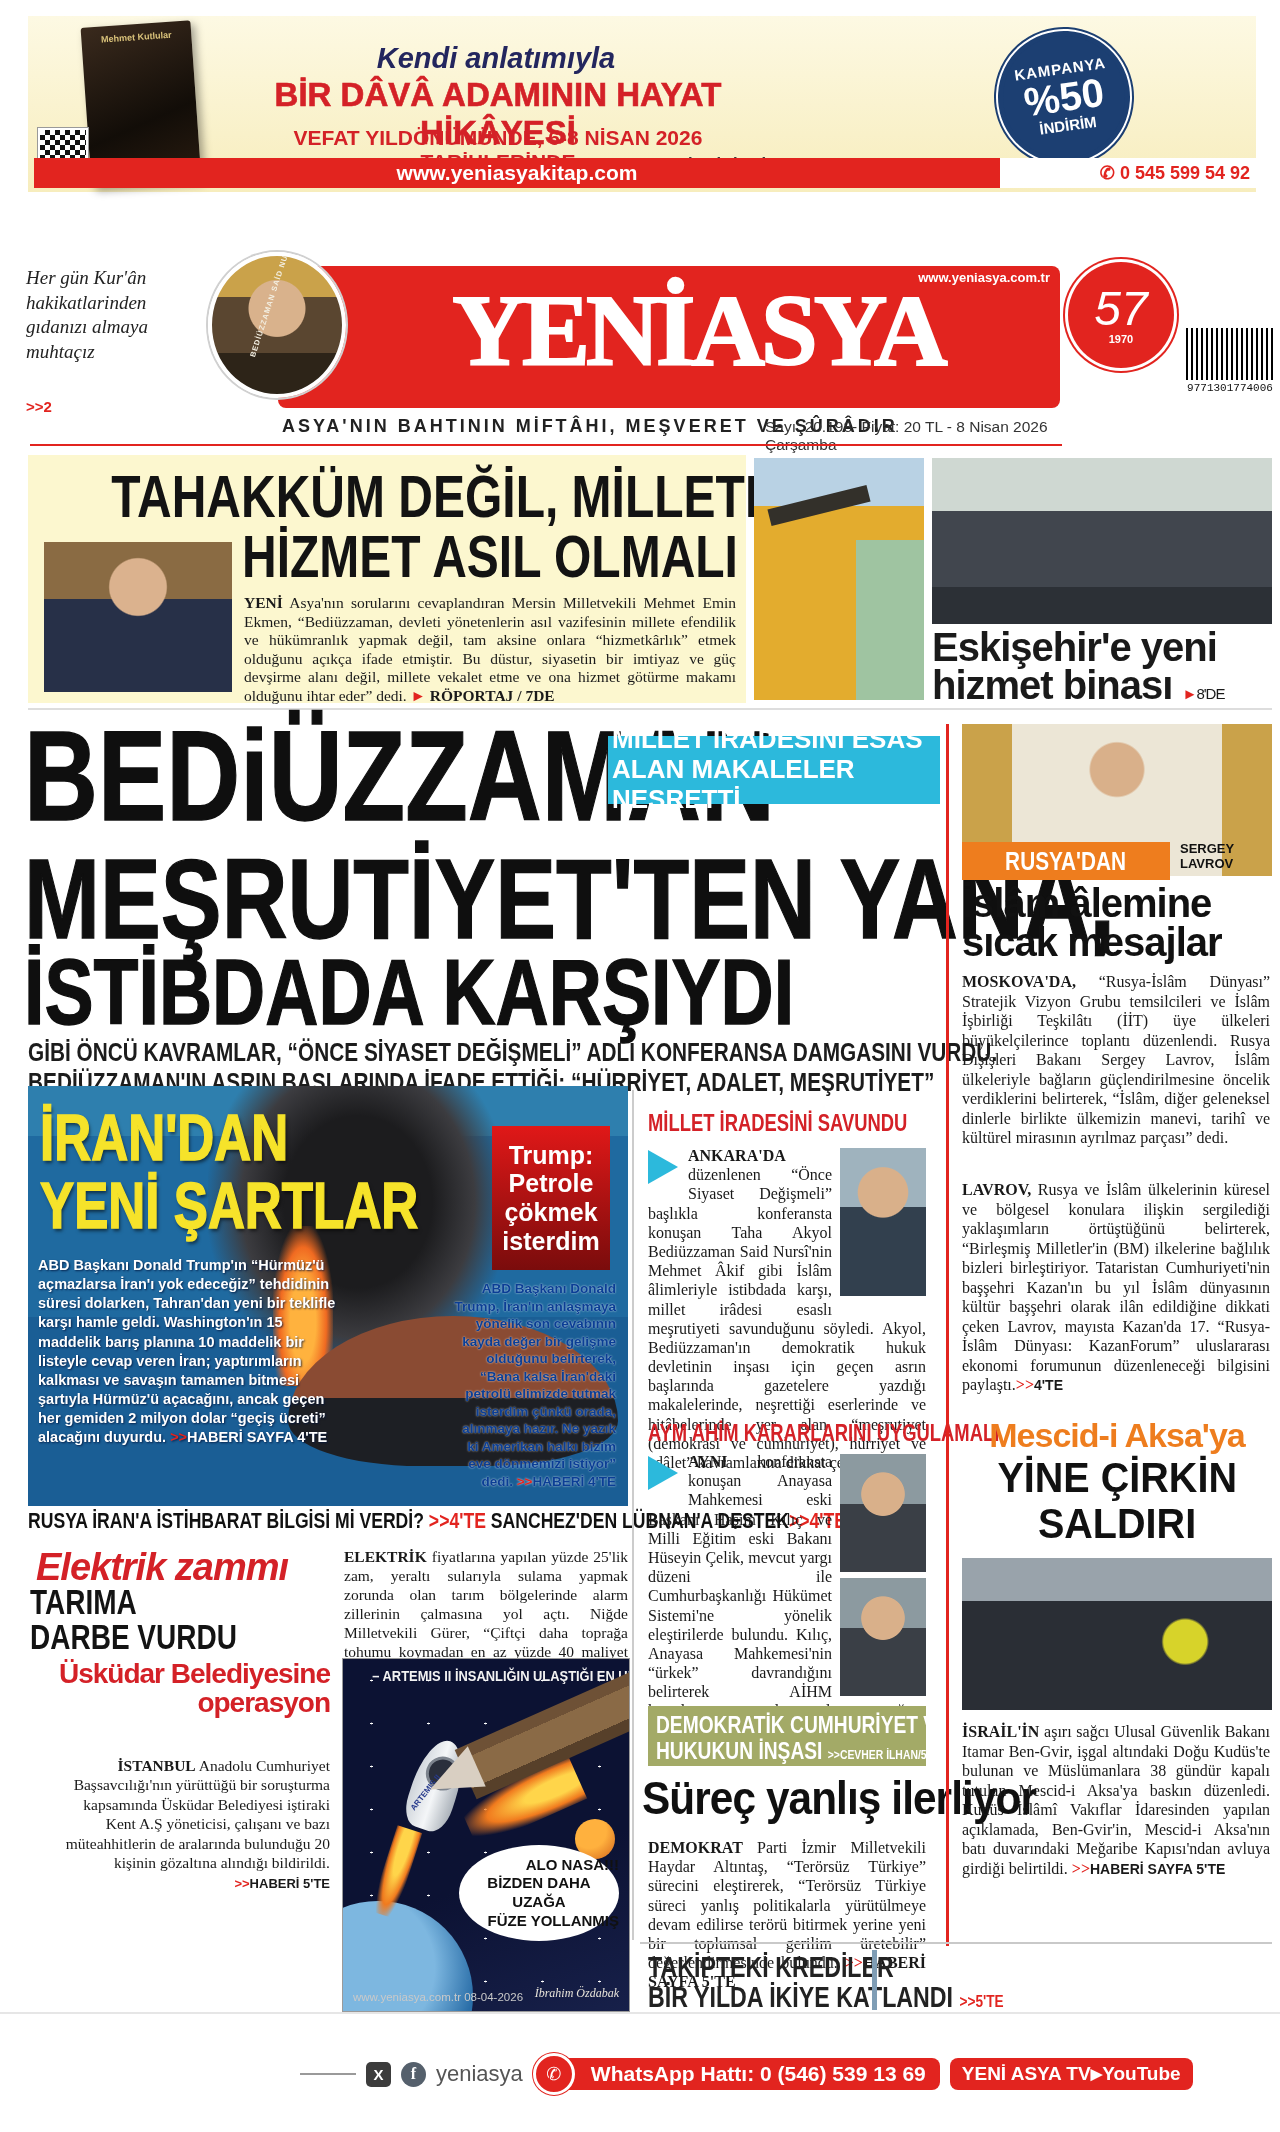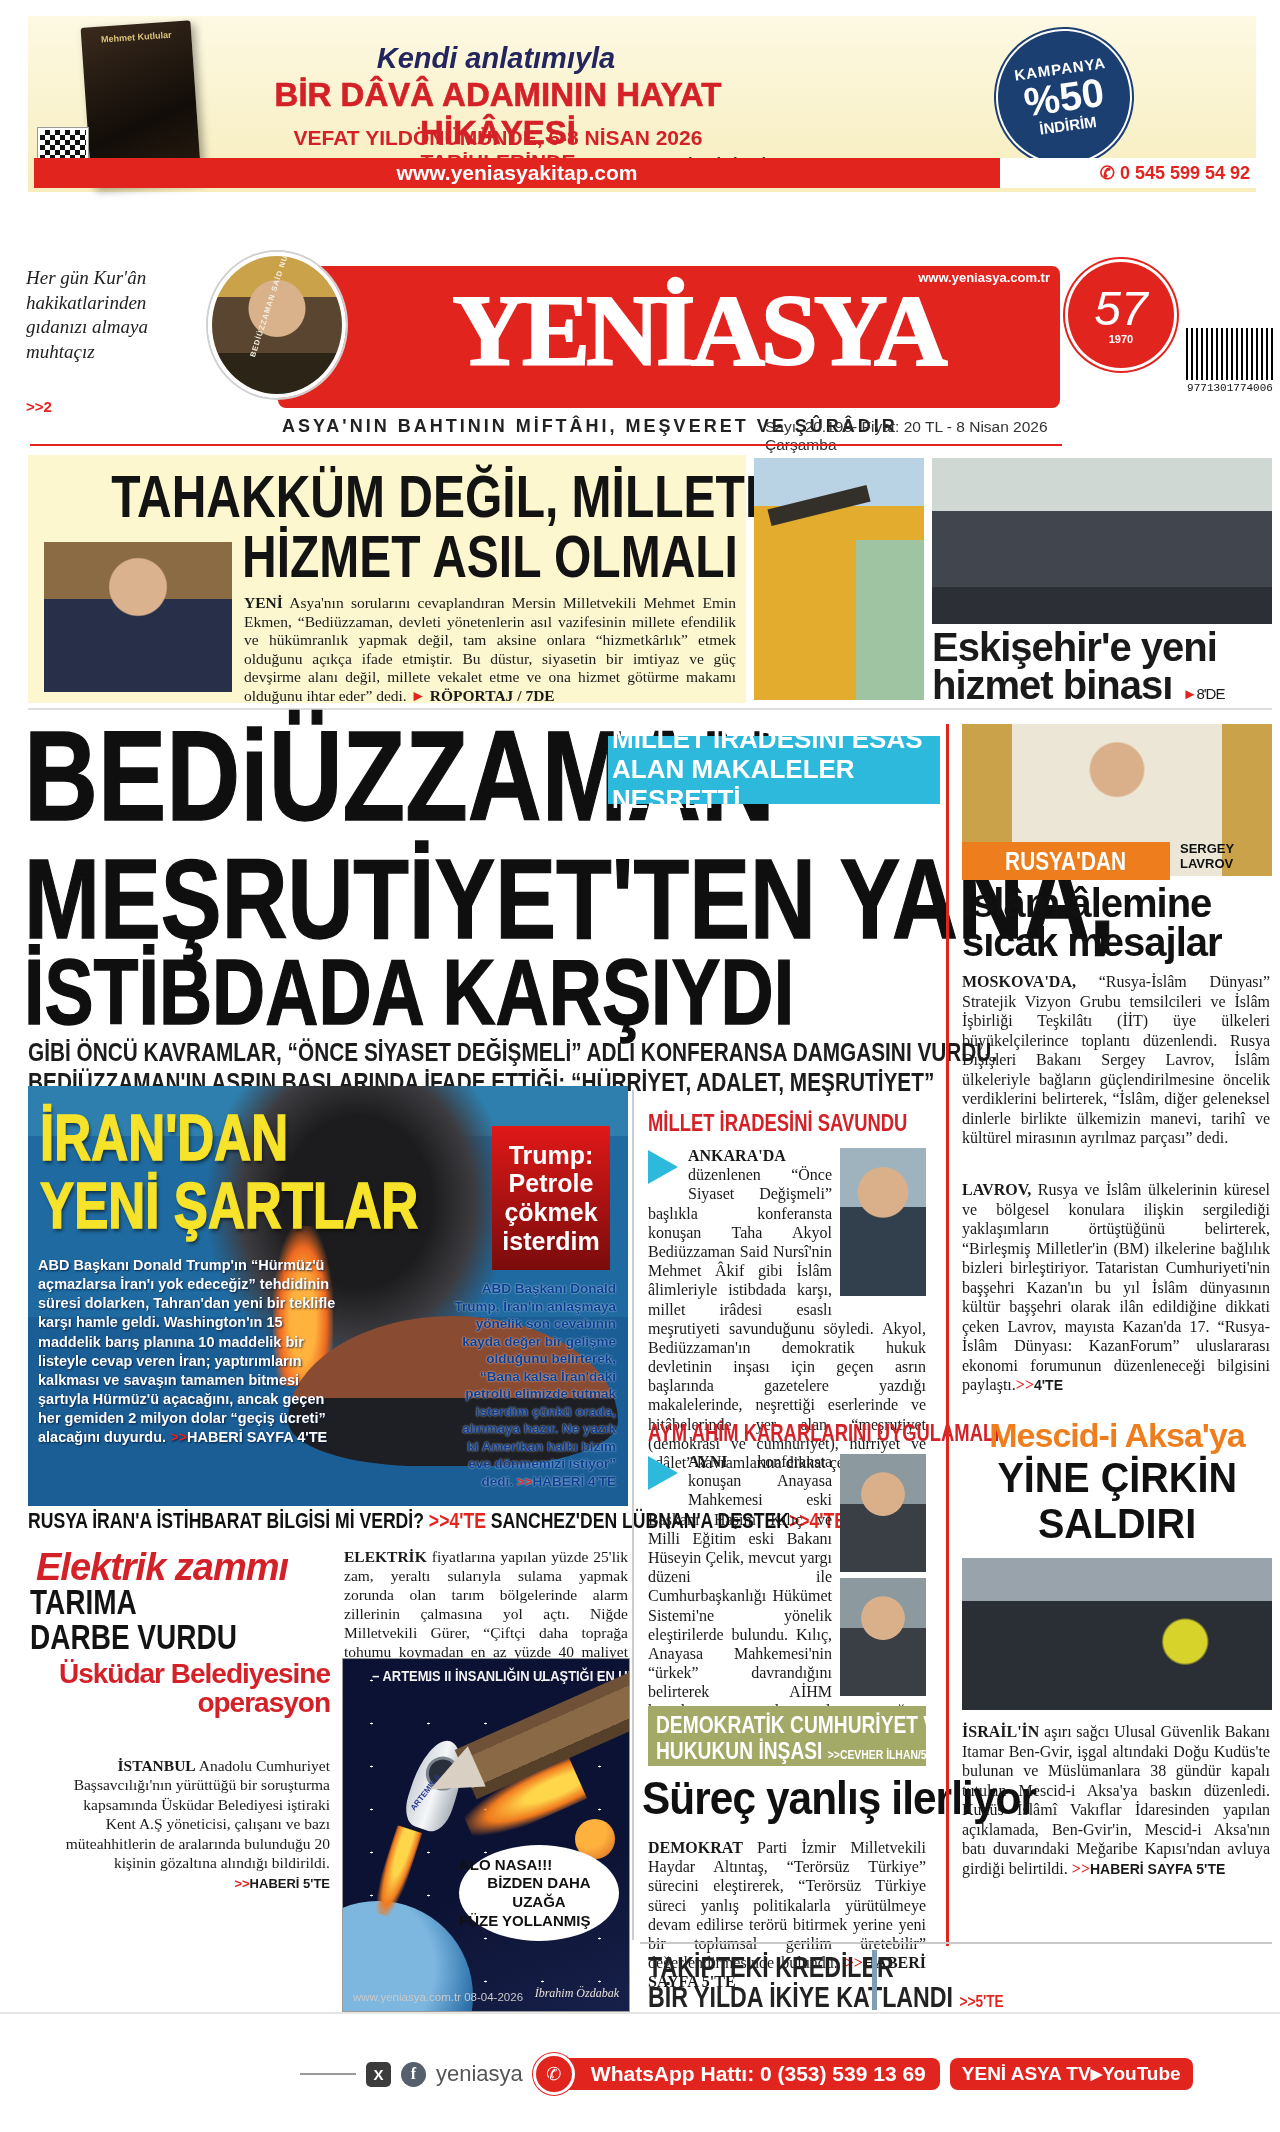--- a/index.html
+++ b/index.html
@@ -137,21 +137,21 @@
           background:radial-gradient(ellipse at 50% 20%,#ffd54a 0 30%,#f07a1e 60%,rgba(240,122,30,0) 80%)}
   .pencil{position:absolute;right:-28px;top:48px;width:200px;height:54px;transform:rotate(-24deg);
           background:linear-gradient(180deg,#6e5136 0 22%,#8a6a46 22% 78%,#57402a 78%)}
   .ptip{position:absolute;right:150px;top:96px;width:0;height:0;border-top:24px solid transparent;border-bottom:20px solid transparent;
         border-right:52px solid #d9cfc2;transform:rotate(-24deg)}
   .pflame{position:absolute;left:120px;top:120px;width:120px;height:46px;transform:rotate(-24deg);
           background:radial-gradient(ellipse at 80% 50%,#ffd54a 0 25%,#f07a1e 55%,rgba(240,122,30,0) 78%)}
   .ballc{position:absolute;right:14px;top:160px;width:40px;height:40px;border-radius:50%;
          background:radial-gradient(circle at 35% 30%,#ffb13e 0 45%,#d3641c)}
   .bubble{position:absolute;left:116px;top:186px;width:160px;height:96px;background:#fff;border-radius:50%;
-          display:flex;flex-direction:column;align-items:flex-start;justify-content:center;color:#111;
+          display:flex;flex-direction:column;align-items:flex-end;justify-content:center;color:#111;
           font-weight:bold;font-size:15px;line-height:1.25;text-align:center}
   .wmark{position:absolute;left:10px;bottom:8px;color:#c9c9c9;font-size:11.5px}
   .sig{position:absolute;right:10px;bottom:10px;color:#e8e4da;font-style:italic;font-size:12px;font-family:"Liberation Serif",serif}
   
   .vgray{left:632px;top:1090px;width:2px;height:850px;background:#ccc}
   .mh{left:648px;width:280px;font-weight:bold;font-size:23px;color:#d42127}
   .mbody{left:648px;width:278px;font-family:"Liberation Serif",serif;font-size:16px;line-height:1.2;color:#191919}
   .tri{float:left;width:0;height:0;border-top:17px solid transparent;border-bottom:17px solid transparent;
        border-left:30px solid #2cb9dc;margin:4px 10px 2px 0}
   .insetR{float:right;margin:2px 0 4px 8px}
@@ -356,21 +356,21 @@
   </div>
   <div class="abs tdiv"></div>
   <div class="abs brule"></div>
 
   <div class="abs footer">
     <div class="fdash"></div>
     <div class="xicon">X</div>
     <div class="ficon">f</div>
     <div class="fsoc">yeniasya</div>
     <div class="waicon">✆</div>
-    <div class="wapill">WhatsApp Hattı: 0 (353) 539 13 69</div>
+    <div class="wapill">WhatsApp Hattı: 0 (546) 539 13 69</div>
     <div class="tvpill">
       <span>YENİ ASYA TV</span>
       <span class="play">▶</span>
       <span>YouTube</span>
     </div>
   </div>
 
 </div>
 
 </body></html>

